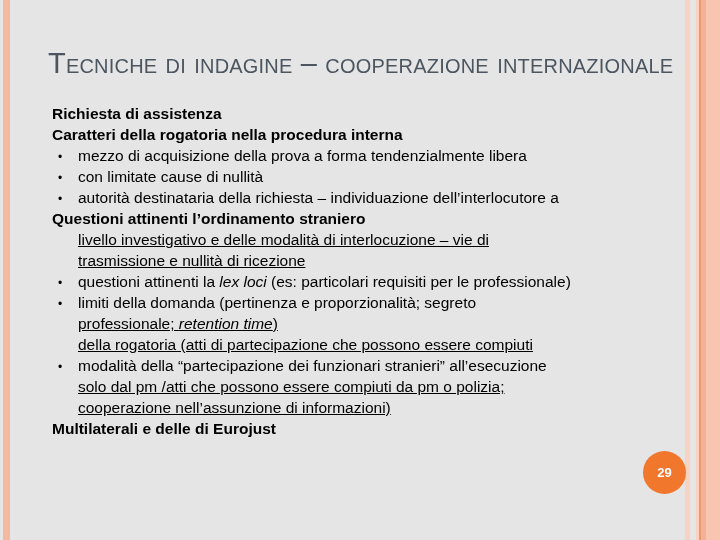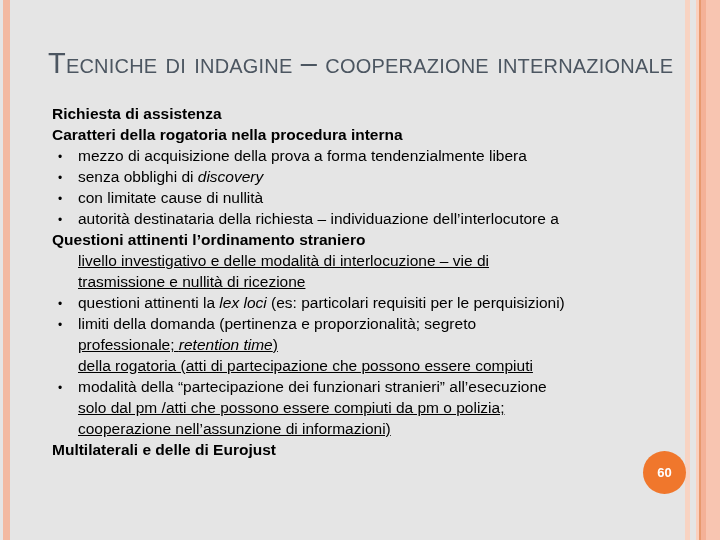--- a/index.html
+++ b/index.html
@@ -95,47 +95,46 @@
   <div class="title">Tecniche di indagine – cooperazione internazionale</div>
 
   <div class="content">
 
     <div class="line heading"><span class="run">Richiesta di assistenza</span></div>
 
     <div class="line heading"><span class="run">Caratteri della rogatoria nella procedura interna</span></div>
 
     <div class="line bullet"><span class="dot">•</span><span class="run">mezzo di acquisizione della prova a forma tendenzialmente libera</span></div>
 
-    <div class="line bullet"><span class="dot">•</span><span class="run">senza obblighi di </span><span class="run it">discovery</span></div>
 
     <div class="line bullet"><span class="dot">•</span><span class="run">con limitate cause di nullità</span></div>
 
     <div class="line bullet"><span class="dot">•</span><span class="run">autorità destinataria della richiesta – individuazione dell’interlocutore a</span></div>
 
     <div class="line heading"><span class="run">Questioni attinenti l’ordinamento straniero</span></div>
 
     <div class="line cont"><span class="run">livello investigativo e delle modalità di interlocuzione – vie di</span></div>
 
     <div class="line cont"><span class="run">trasmissione e nullità di ricezione</span></div>
 
-    <div class="line bullet"><span class="dot">•</span><span class="run">questioni attinenti la </span><span class="run it">lex loci</span><span class="run"> (es: particolari requisiti per le perquisizioni)</span></div>
+    <div class="line bullet"><span class="dot">•</span><span class="run">questioni attinenti la </span><span class="run it">lex loci</span><span class="run"> (es: particolari requisiti per le professionale)</span></div>
 
     <div class="line bullet"><span class="dot">•</span><span class="run">limiti della domanda (pertinenza e proporzionalità; segreto</span></div>
 
     <div class="line cont"><span class="run">professionale; </span><span class="run it">retention time</span><span class="run">)</span></div>
 
     <div class="line cont"><span class="run">della rogatoria (atti di partecipazione che possono essere compiuti</span></div>
 
     <div class="line bullet"><span class="dot">•</span><span class="run">modalità della “partecipazione dei funzionari stranieri” all’esecuzione</span></div>
 
     <div class="line cont"><span class="run">solo dal pm /atti che possono essere compiuti da pm o polizia;</span></div>
 
     <div class="line cont"><span class="run">cooperazione nell’assunzione di informazioni)</span></div>
 
     <div class="line heading"><span class="run">Multilaterali e delle di Eurojust</span></div>
 
   </div>
 
   <div class="page-badge">
-      <span>60</span>
+      <span>29</span>
     </div>
 
 </div>
 
 </body></html>

